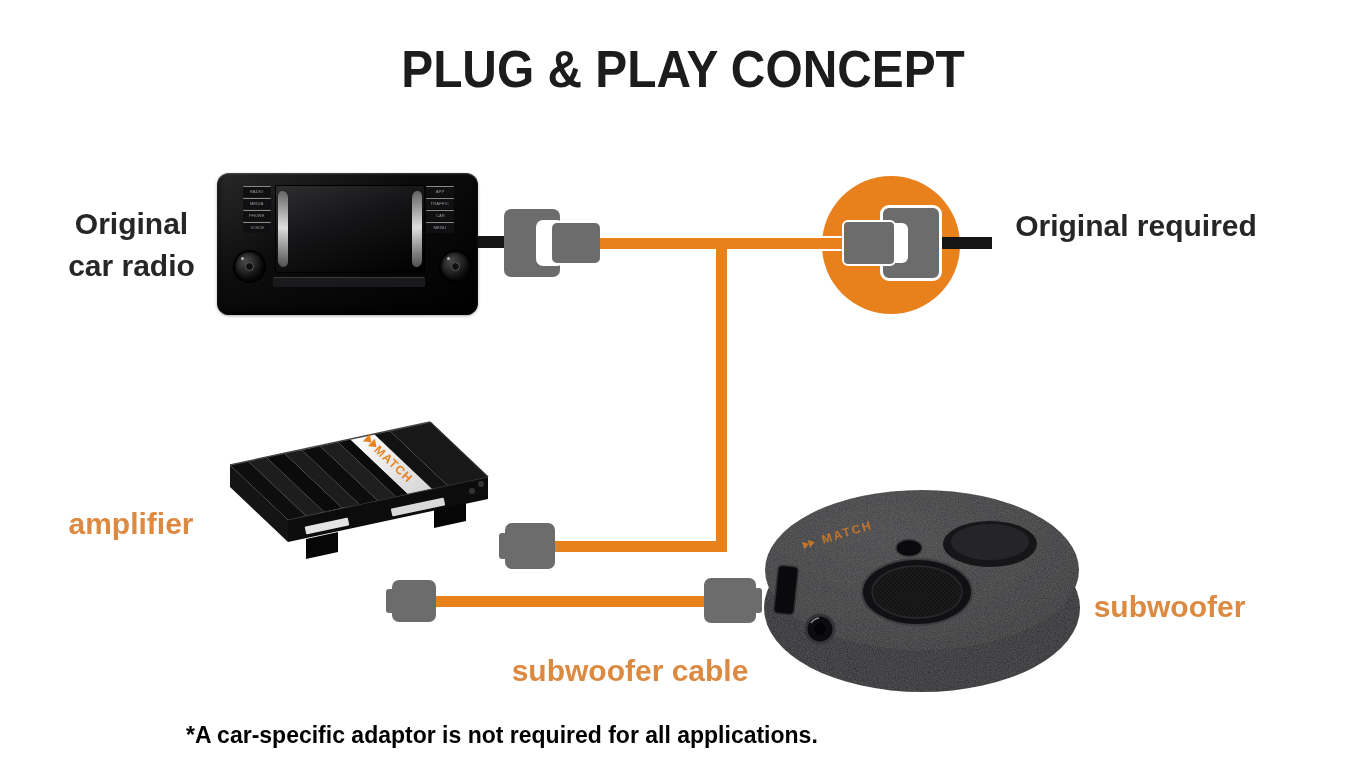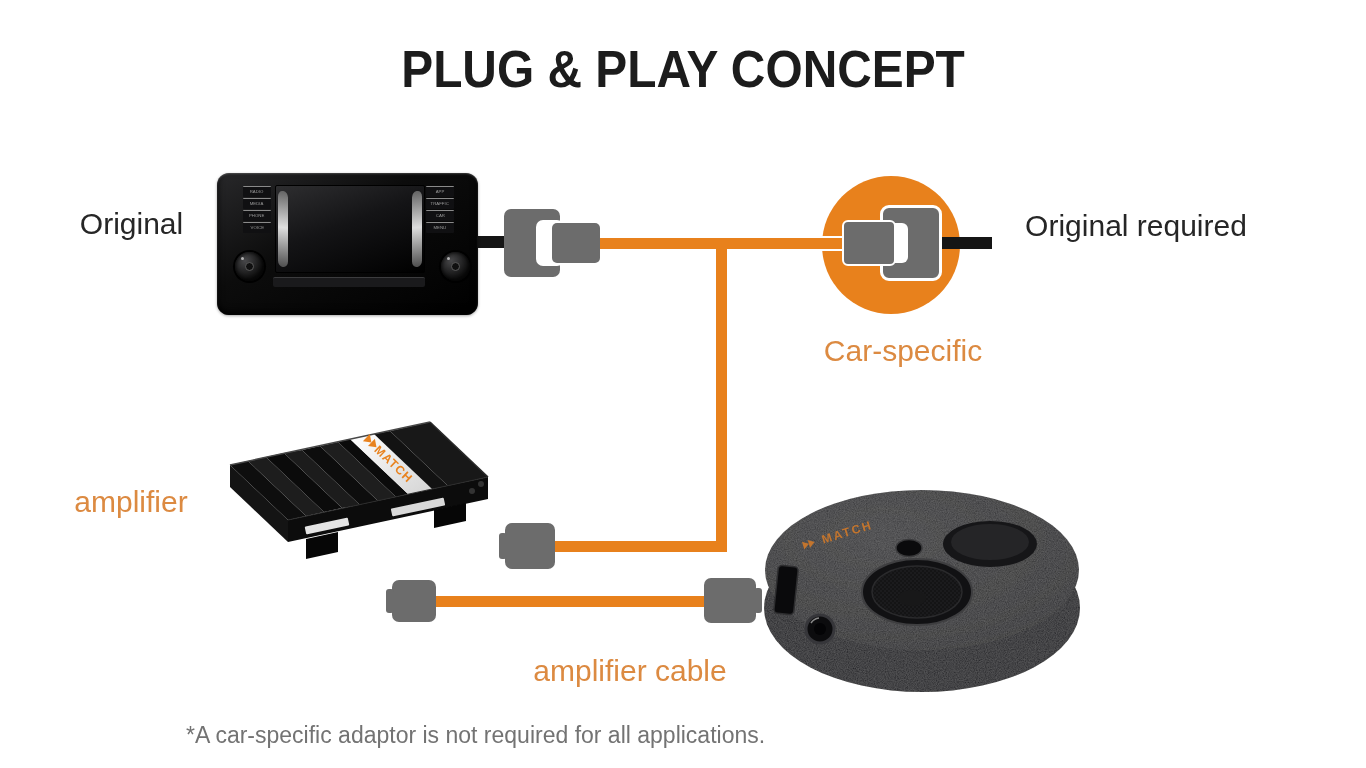--- a/index.html
+++ b/index.html
@@ -14,23 +14,23 @@
   body{font-family:"Liberation Sans", sans-serif;}
   .canvas{position:relative;width:1366px;height:768px;background:#ffffff;overflow:hidden;}
 
   
   .title{
     position:absolute;left:0;right:0;top:40px;text-align:center;
     font-size:52px;line-height:58px;font-weight:700;color:#1c1c1c;
     letter-spacing:0px;transform:scaleX(.92);
   }
   .lbl{position:absolute;font-size:30px;line-height:42px;text-align:center;color:var(--text);}
-  .lbl span{display:block;}
+  .lbl span{display:block;font-weight:bold;}
   .lbl.orange{color:var(--label-orange);}
-  .footnote{position:absolute;left:186px;top:722px;font-size:23px;color:#737373;}
+  .footnote{position:absolute;left:186px;top:722px;font-size:23px;color:#000000;font-weight:bold;}
 
   
   .cable{position:absolute;background:var(--orange);}
   .cable.black{background:var(--black-cable);}
   .conn{position:absolute;background:var(--gray);border-radius:7px;box-sizing:border-box;}
   .conn.tab-left::before{content:"";position:absolute;left:-6px;top:22%;height:56%;width:8px;
     background:var(--gray);border-radius:3px;}
   .conn.tab-right::after{content:"";position:absolute;right:-6px;top:22%;height:56%;width:8px;
     background:var(--gray);border-radius:3px;}
   .notch{position:absolute;background:#ffffff;border-radius:7px;}
@@ -207,34 +207,37 @@
     </g>
     <g transform="translate(66,52) rotate(-17)">
       <polygon points="-26,-4 -20,0 -26,4" fill="#C3752E"></polygon>
       <polygon points="-20,-4 -14,0 -20,4" fill="#C3752E"></polygon>
       <text x="20" y="4" text-anchor="middle" font-size="12" font-weight="bold" letter-spacing="2" fill="#C3752E">MATCH</text>
     </g>
   </svg>
 
   <div class="lbl" style="left:39px;top:203px;width:185px;">
     <span>Original</span>
+    <span>car radio</span>
   </div>
 
   <div class="lbl" style="left:986px;top:205px;width:300px;">
     <span>Original required</span>
   </div>
 
   <div class="lbl orange" style="left:803px;top:330px;width:200px;">
-    <span>Car-specific</span>
-  </div>
-
-  <div class="lbl orange" style="left:61px;top:481px;width:140px;">
+  </div>
+
+  <div class="lbl orange" style="left:61px;top:503px;width:140px;">
     <span>amplifier</span>
   </div>
 
   <div class="lbl orange" style="left:480px;top:650px;width:300px;">
-    <span>amplifier cable</span>
-  </div>
-
+    <span>subwoofer cable</span>
+  </div>
+
+  <div class="lbl orange" style="left:1082px;top:586px;width:175px;">
+    <span>subwoofer</span>
+  </div>
 
   <div class="footnote">*A car-specific adaptor is not required for all applications.</div>
 
 </div>
 
 </body></html>

